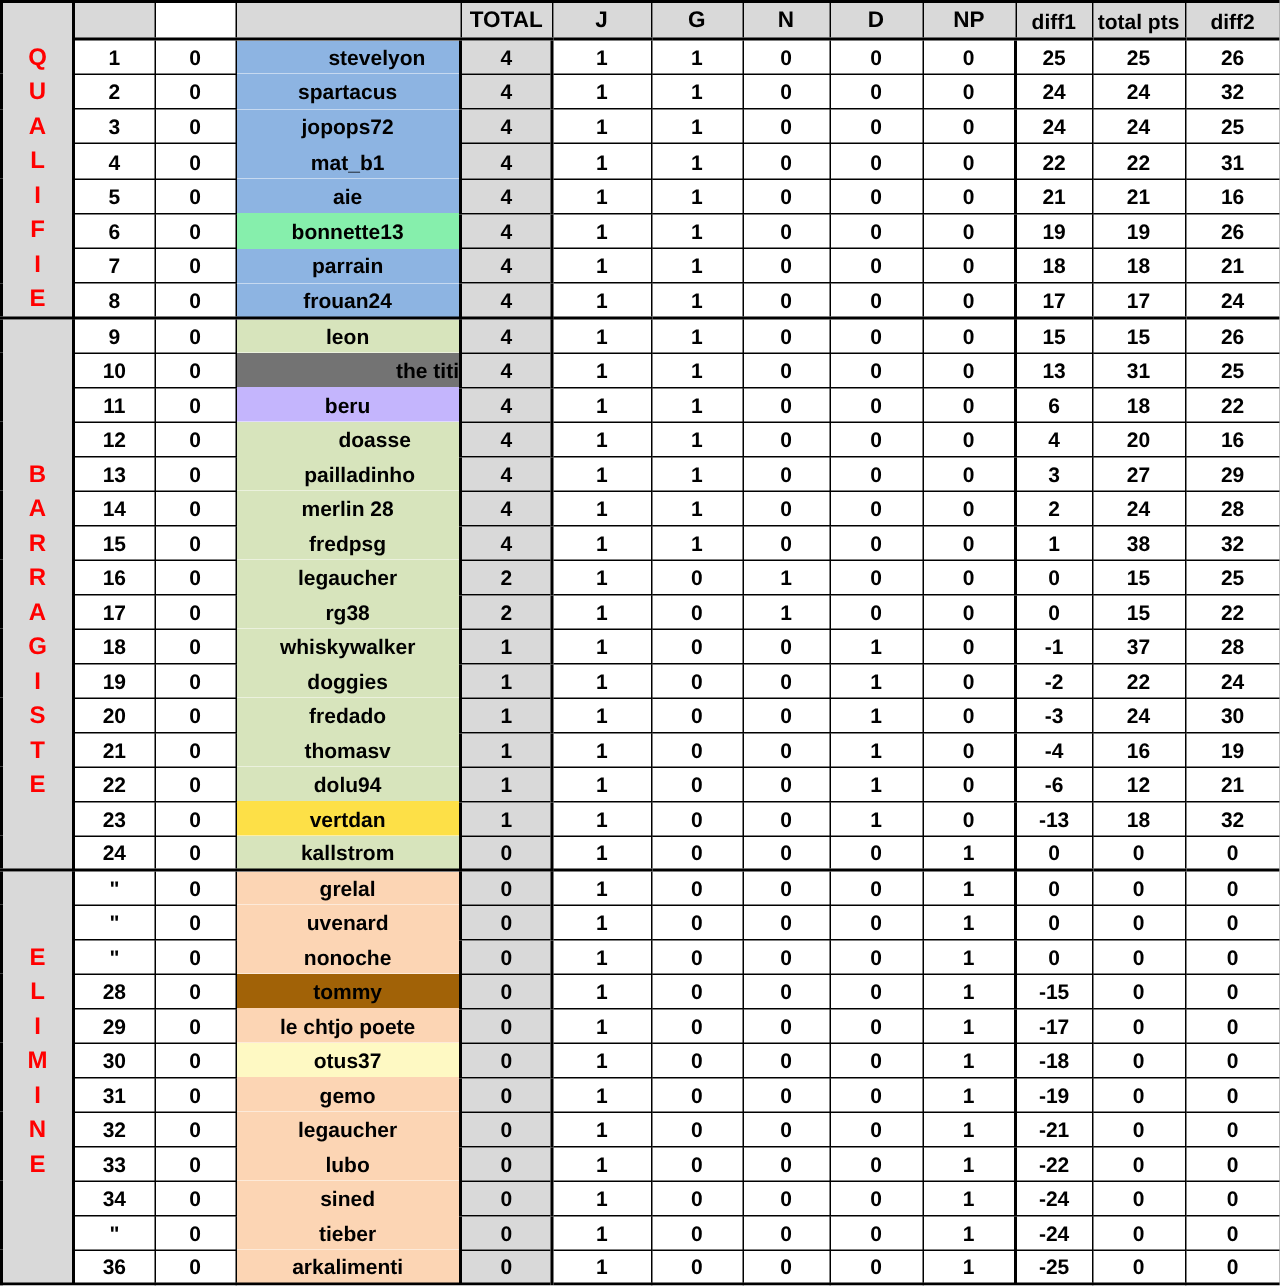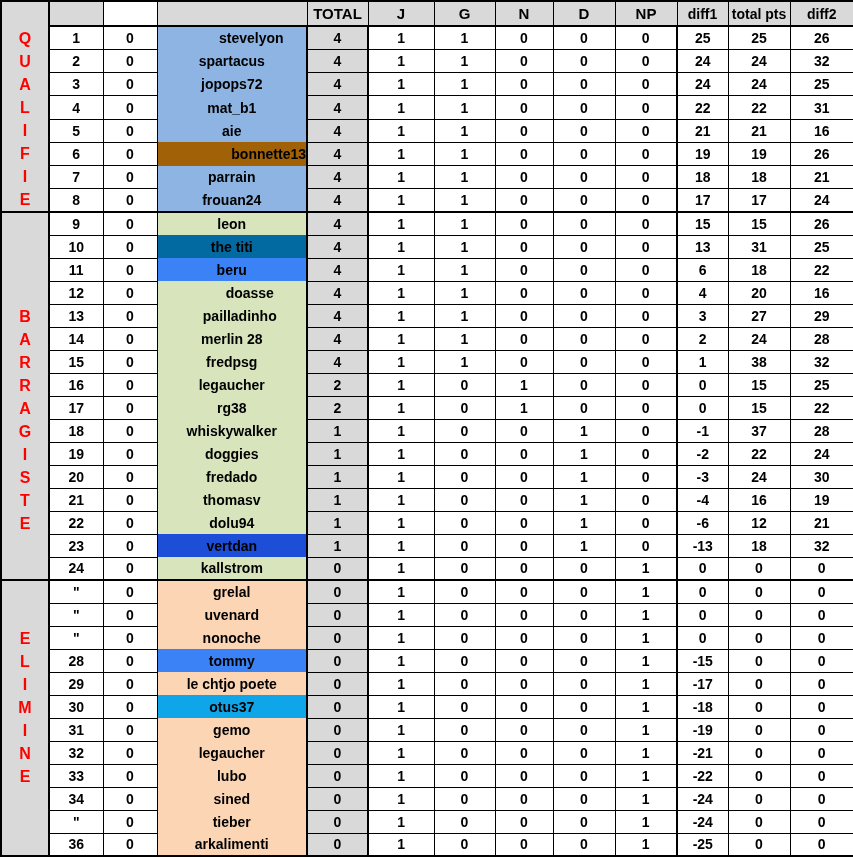--- a/index.html
+++ b/index.html
@@ -175,21 +175,21 @@
           <td>0</td>
           <td>0</td>
           <td class="np-col">0</td>
           <td>21</td>
           <td>21</td>
           <td>16</td>
         </tr>
         <tr>
           <td class="rank-col">6</td>
           <td class="zero-col">0</td>
-          <td class="name-col" style="background: #a16207; text-align: right;">bonnette13</td>
+          <td class="name-col" style="background: #86efac;">bonnette13</td>
           <td class="total-col">4</td>
           <td>1</td>
           <td>1</td>
           <td>0</td>
           <td>0</td>
           <td class="np-col">0</td>
           <td>19</td>
           <td>19</td>
           <td>26</td>
         </tr>
@@ -243,35 +243,35 @@
           <td>0</td>
           <td>0</td>
           <td class="np-col">0</td>
           <td>15</td>
           <td>15</td>
           <td>26</td>
         </tr>
         <tr>
           <td class="rank-col">10</td>
           <td class="zero-col">0</td>
-          <td class="name-col" style="background: #0369a1;">the titi</td>
+          <td class="name-col" style="background: #737373; text-align: right;">the titi</td>
           <td class="total-col">4</td>
           <td>1</td>
           <td>1</td>
           <td>0</td>
           <td>0</td>
           <td class="np-col">0</td>
           <td>13</td>
           <td>31</td>
           <td>25</td>
         </tr>
         <tr>
           <td class="rank-col">11</td>
           <td class="zero-col">0</td>
-          <td class="name-col" style="background: #3b82f6;">beru</td>
+          <td class="name-col" style="background: #c4b5fd;">beru</td>
           <td class="total-col">4</td>
           <td>1</td>
           <td>1</td>
           <td>0</td>
           <td>0</td>
           <td class="np-col">0</td>
           <td>6</td>
           <td>18</td>
           <td>22</td>
         </tr>
@@ -425,21 +425,21 @@
           <td>0</td>
           <td>1</td>
           <td class="np-col">0</td>
           <td>-6</td>
           <td>12</td>
           <td>21</td>
         </tr>
         <tr>
           <td class="rank-col">23</td>
           <td class="zero-col">0</td>
-          <td class="name-col" style="background: #1d4ed8;">vertdan</td>
+          <td class="name-col" style="background: #fde047;">vertdan</td>
           <td class="total-col">1</td>
           <td>1</td>
           <td>0</td>
           <td>0</td>
           <td>1</td>
           <td class="np-col">0</td>
           <td>-13</td>
           <td>18</td>
           <td>32</td>
         </tr>
@@ -504,21 +504,21 @@
           <td>0</td>
           <td>0</td>
           <td class="np-col">1</td>
           <td>0</td>
           <td>0</td>
           <td>0</td>
         </tr>
         <tr>
           <td class="rank-col">28</td>
           <td class="zero-col">0</td>
-          <td class="name-col" style="background: #3b82f6;">tommy</td>
+          <td class="name-col" style="background: #a16207;">tommy</td>
           <td class="total-col">0</td>
           <td>1</td>
           <td>0</td>
           <td>0</td>
           <td>0</td>
           <td class="np-col">1</td>
           <td>-15</td>
           <td>0</td>
           <td>0</td>
         </tr>
@@ -532,21 +532,21 @@
           <td>0</td>
           <td>0</td>
           <td class="np-col">1</td>
           <td>-17</td>
           <td>0</td>
           <td>0</td>
         </tr>
         <tr>
           <td class="rank-col">30</td>
           <td class="zero-col">0</td>
-          <td class="name-col" style="background: #0ea5e9;">otus37</td>
+          <td class="name-col" style="background: #fef9c3;">otus37</td>
           <td class="total-col">0</td>
           <td>1</td>
           <td>0</td>
           <td>0</td>
           <td>0</td>
           <td class="np-col">1</td>
           <td>-18</td>
           <td>0</td>
           <td>0</td>
         </tr>

